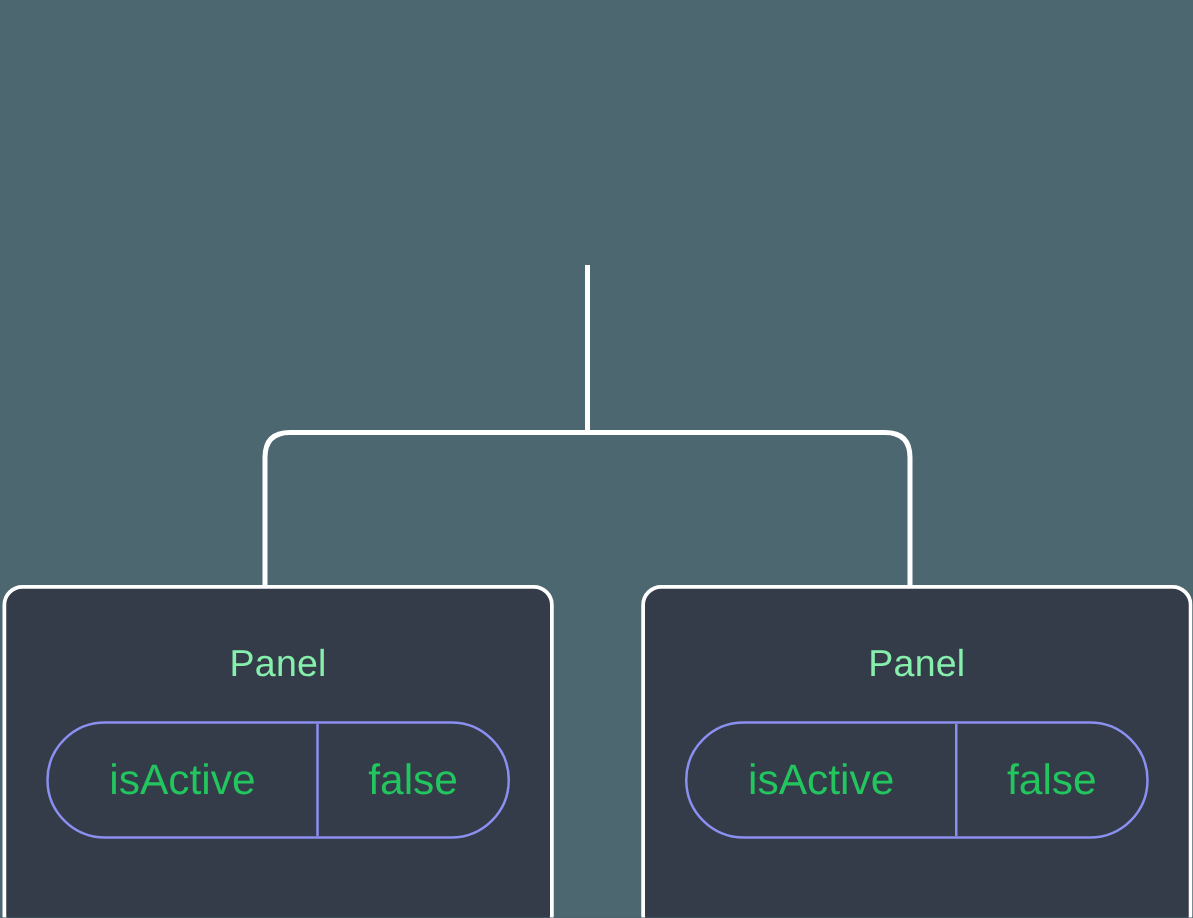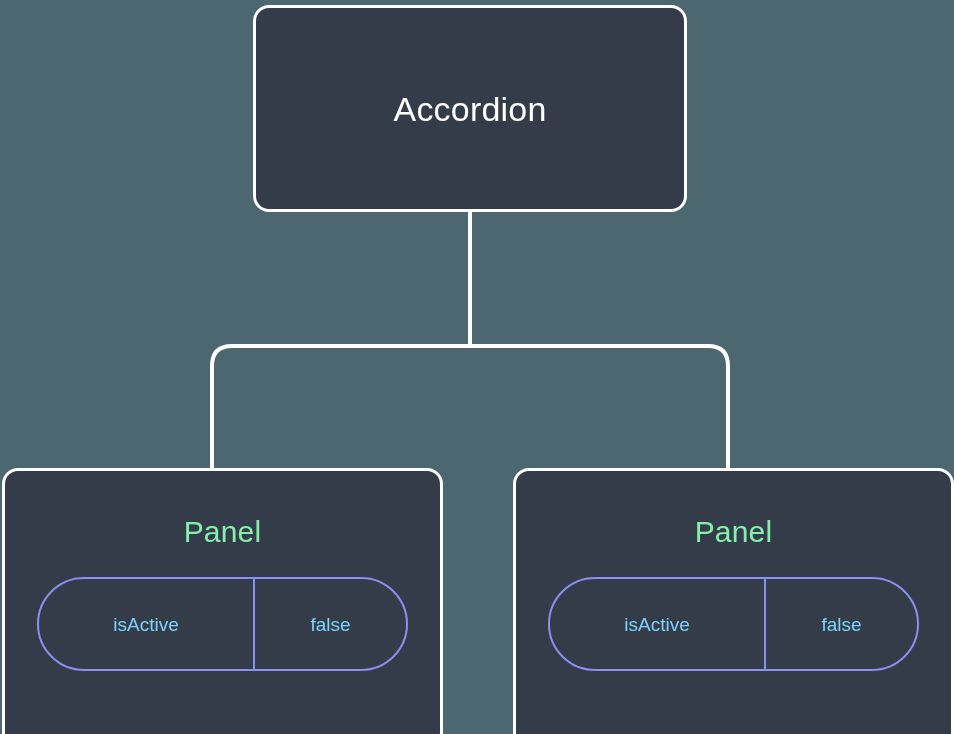--- a/index.html
+++ b/index.html
@@ -91,22 +91,22 @@
     border-radius: 47px;
     box-sizing: border-box;
     overflow: hidden;
   }
 
   .state-key,
   .state-val {
     display: flex;
     align-items: center;
     justify-content: center;
-    color: #7dd3fc;
-    font-size: 19px;
+    color: #22c55e;
+    font-size: 34px;
     font-weight: 400;
     line-height: 1;
     box-sizing: border-box;
   }
 
   .state-key {
     width: 216px;
     border-right: 2px solid #8b8ff0;
   }
 
@@ -119,23 +119,20 @@
 
 <div id="canvas">
 
   <svg class="edges" width="954" height="734" viewBox="0 0 954 734" fill="none">
 
     <path d="M 470 212 L 470 346" stroke="#ffffff" stroke-width="4" stroke-linecap="butt"></path>
 
     <path d="M 212 468 L 212 366 Q 212 346 232 346 L 708 346 Q 728 346 728 366 L 728 468" stroke="#ffffff" stroke-width="4" fill="none" stroke-linecap="butt"></path>
   </svg>
 
-  <div class="node node-root">
-    <span class="node-title-root">Accordion</span>
-  </div>
 
   <div class="node node-panel node-panel-left">
     <span class="node-title-panel">Panel</span>
     <div class="state-pill">
       <span class="state-key">isActive</span>
       <span class="state-val">false</span>
     </div>
   </div>
 
   <div class="node node-panel node-panel-right">

